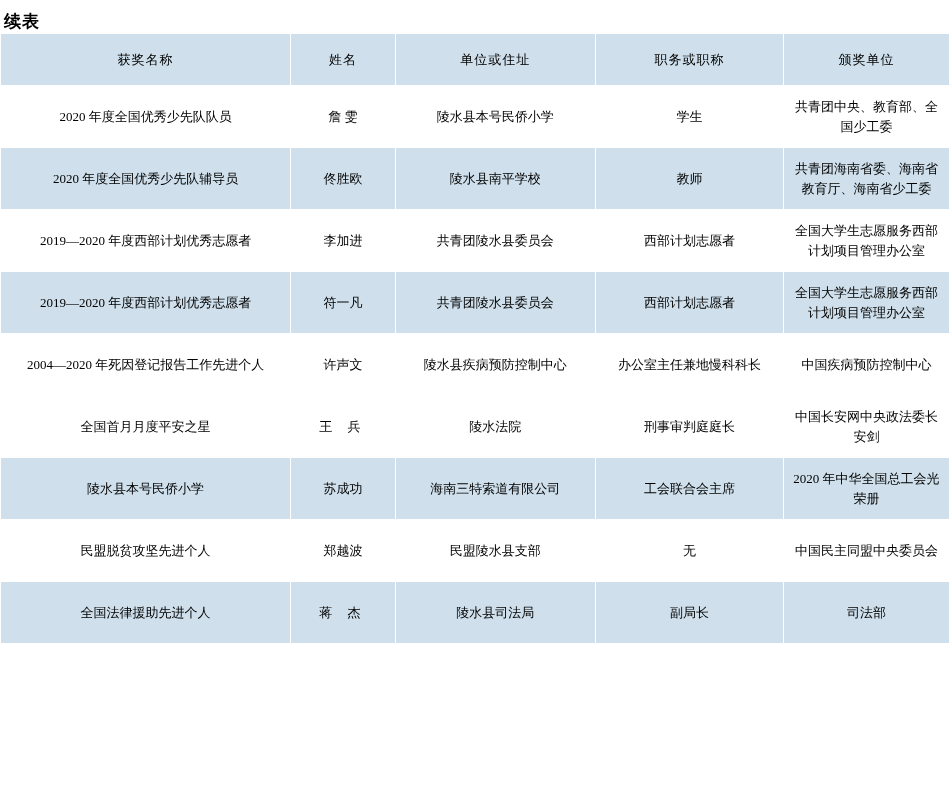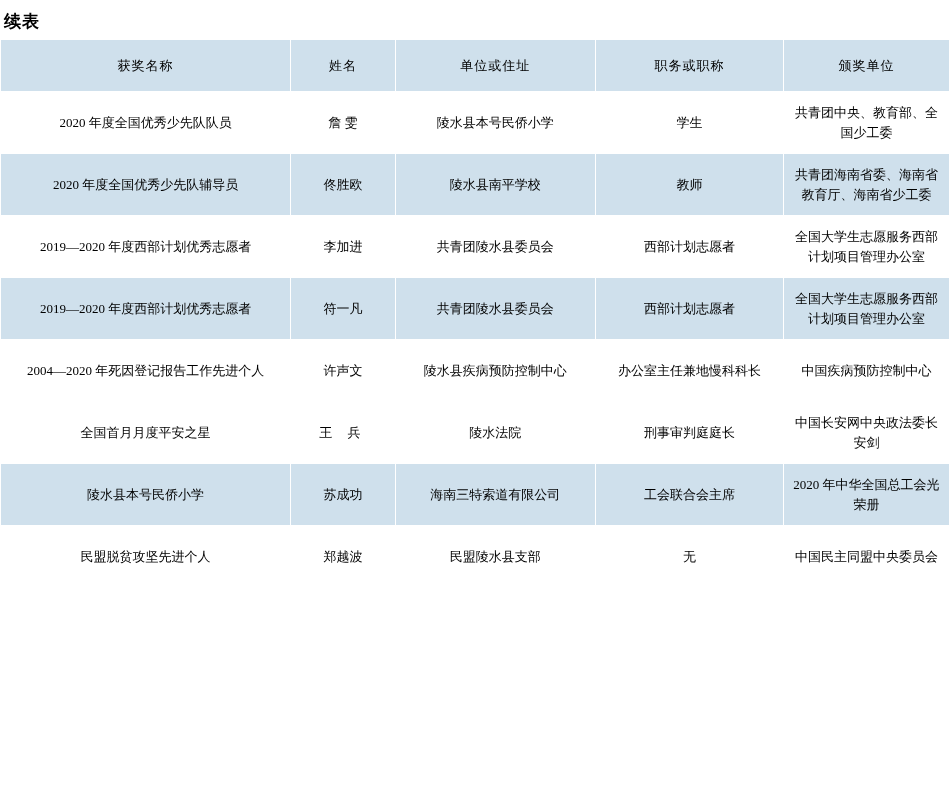--- a/index.html
+++ b/index.html
@@ -17,21 +17,21 @@
   .page {
     position: relative;
     width: 950px;
     height: 809px;
     box-sizing: border-box;
   }
   .caption {
     font-size: 17px;
     font-family: "Liberation Sans", "DejaVu Sans", sans-serif;
     font-weight: bold;
-    padding: 10px 0 6px 4px;
+    padding: 10px 0 0 4px;
     letter-spacing: 1px;
   }
   table.award-table {
     border-collapse: collapse;
     width: 950px;
     table-layout: fixed;
   }
   table.award-table th,
   table.award-table td {
     border: 1px solid #ffffff;
@@ -137,16 +137,23 @@
         <td class="col-title">工会联合会主席</td>
         <td class="col-awarder">2020 年中华全国总工会光荣册</td>
       </tr>
       <tr class="plain">
         <td class="col-name">民盟脱贫攻坚先进个人</td>
         <td class="col-person">郑越波</td>
         <td class="col-unit">民盟陵水县支部</td>
         <td class="col-title">无</td>
         <td class="col-awarder">中国民主同盟中央委员会</td>
       </tr>
+      <tr class="shade">
+        <td class="col-name">全国法律援助先进个人</td>
+        <td class="col-person wide-space">蒋 杰</td>
+        <td class="col-unit">陵水县司法局</td>
+        <td class="col-title">副局长</td>
+        <td class="col-awarder">司法部</td>
+      </tr>
     </tbody>
   </table>
 
 </div>
 
 </body></html>

